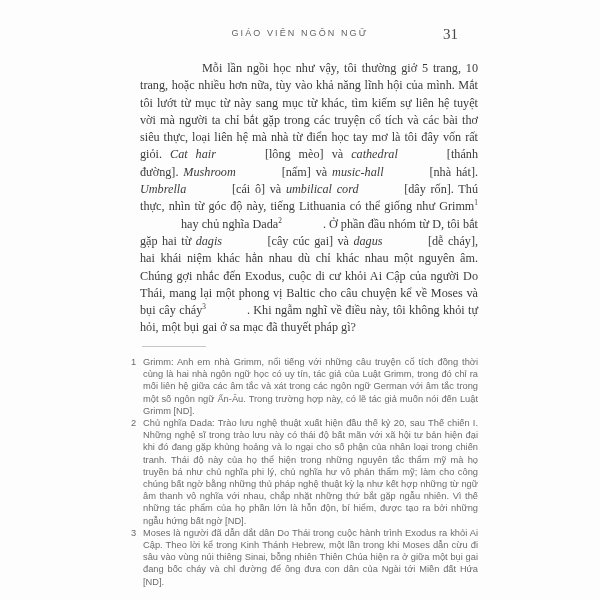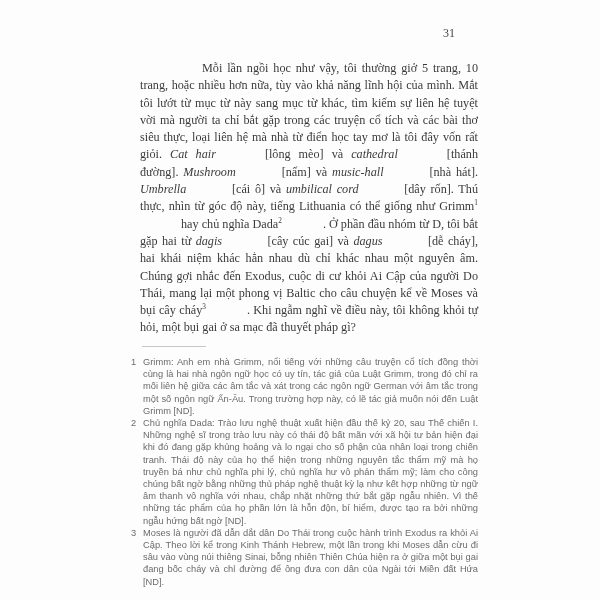--- a/index.html
+++ b/index.html
@@ -24,21 +24,21 @@
     text-align: center;
     font-family: "Liberation Sans", sans-serif;
     font-size: 9px;
     letter-spacing: 2.1px;
     color: #626262;
   }
   .page-number {
     position: absolute;
     left: 443px; top: -2px;
     font-family: "Liberation Serif", serif;
-    font-size: 12px;
+    font-size: 15px;
     color: #474747;
   }
   
   .paragraph {
     position: absolute;
     left: 140px; top: 60px; width: 338px;
     margin: 0;
     font-family: "Liberation Serif", serif;
     font-size: 12.2px;
     line-height: 17.3px;
@@ -72,20 +72,21 @@
   }
   .fn-num { flex: 0 0 12px; }
   .fn-text { flex: 1 1 auto; text-align: justify; }
 </style>
 </head>
 <body>
 
 <div class="page">
 
   <div class="running-head">
+    <span class="head-title">GIÁO VIÊN NGÔN NGỮ</span>
     <span class="page-number">31</span>
   </div>
 
   <p class="paragraph"><span class="normal">Mỗi lần ngồi học như vậy, tôi thường giở 5 trang, 10 trang, hoặc nhiều hơn nữa, tùy vào khả năng lĩnh hội của mình. Mắt tôi lướt từ mục từ này sang mục từ khác, tìm kiếm sự liên hệ tuyệt vời mà người ta chỉ bắt gặp trong các truyện cổ tích và các bài thơ siêu thực, loại liên hệ mà nhà từ điển học tay mơ là tôi đây vốn rất giỏi. </span><span class="italic">Cat hair</span><span class="normal"> [lông mèo] và </span><span class="italic">cathedral</span><span class="normal"> [thánh đường]. </span><span class="italic">Mushroom</span><span class="normal"> [nấm] và </span><span class="italic">music-hall</span><span class="normal"> [nhà hát]. </span><span class="italic">Umbrella</span><span class="normal"> [cái ô] và </span><span class="italic">umbilical cord</span><span class="normal"> [dây rốn]. Thú thực, nhìn từ góc độ này, tiếng Lithuania có thể giống như Grimm</span><span class="sup">1</span><span class="normal"> hay chủ nghĩa Dada</span><span class="sup">2</span><span class="normal">. Ở phần đầu nhóm từ D, tôi bắt gặp hai từ </span><span class="italic">dagis</span><span class="normal"> [cây cúc gai] và </span><span class="italic">dagus</span><span class="normal"> [dễ cháy], hai khái niệm khác hẳn nhau dù chỉ khác nhau một nguyên âm. Chúng gợi nhắc đến Exodus, cuộc di cư khỏi Ai Cập của người Do Thái, mang lại một phong vị Baltic cho câu chuyện kể về Moses và bụi cây cháy</span><span class="sup">3</span><span class="normal">. Khi ngẫm nghĩ về điều này, tôi không khỏi tự hỏi, một bụi gai ở sa mạc đã thuyết pháp gì?</span></p>
 
   <div class="footnotes">
     <div class="fn-rule"></div>
 
     <div class="footnote">
       <span class="fn-num">1</span>

